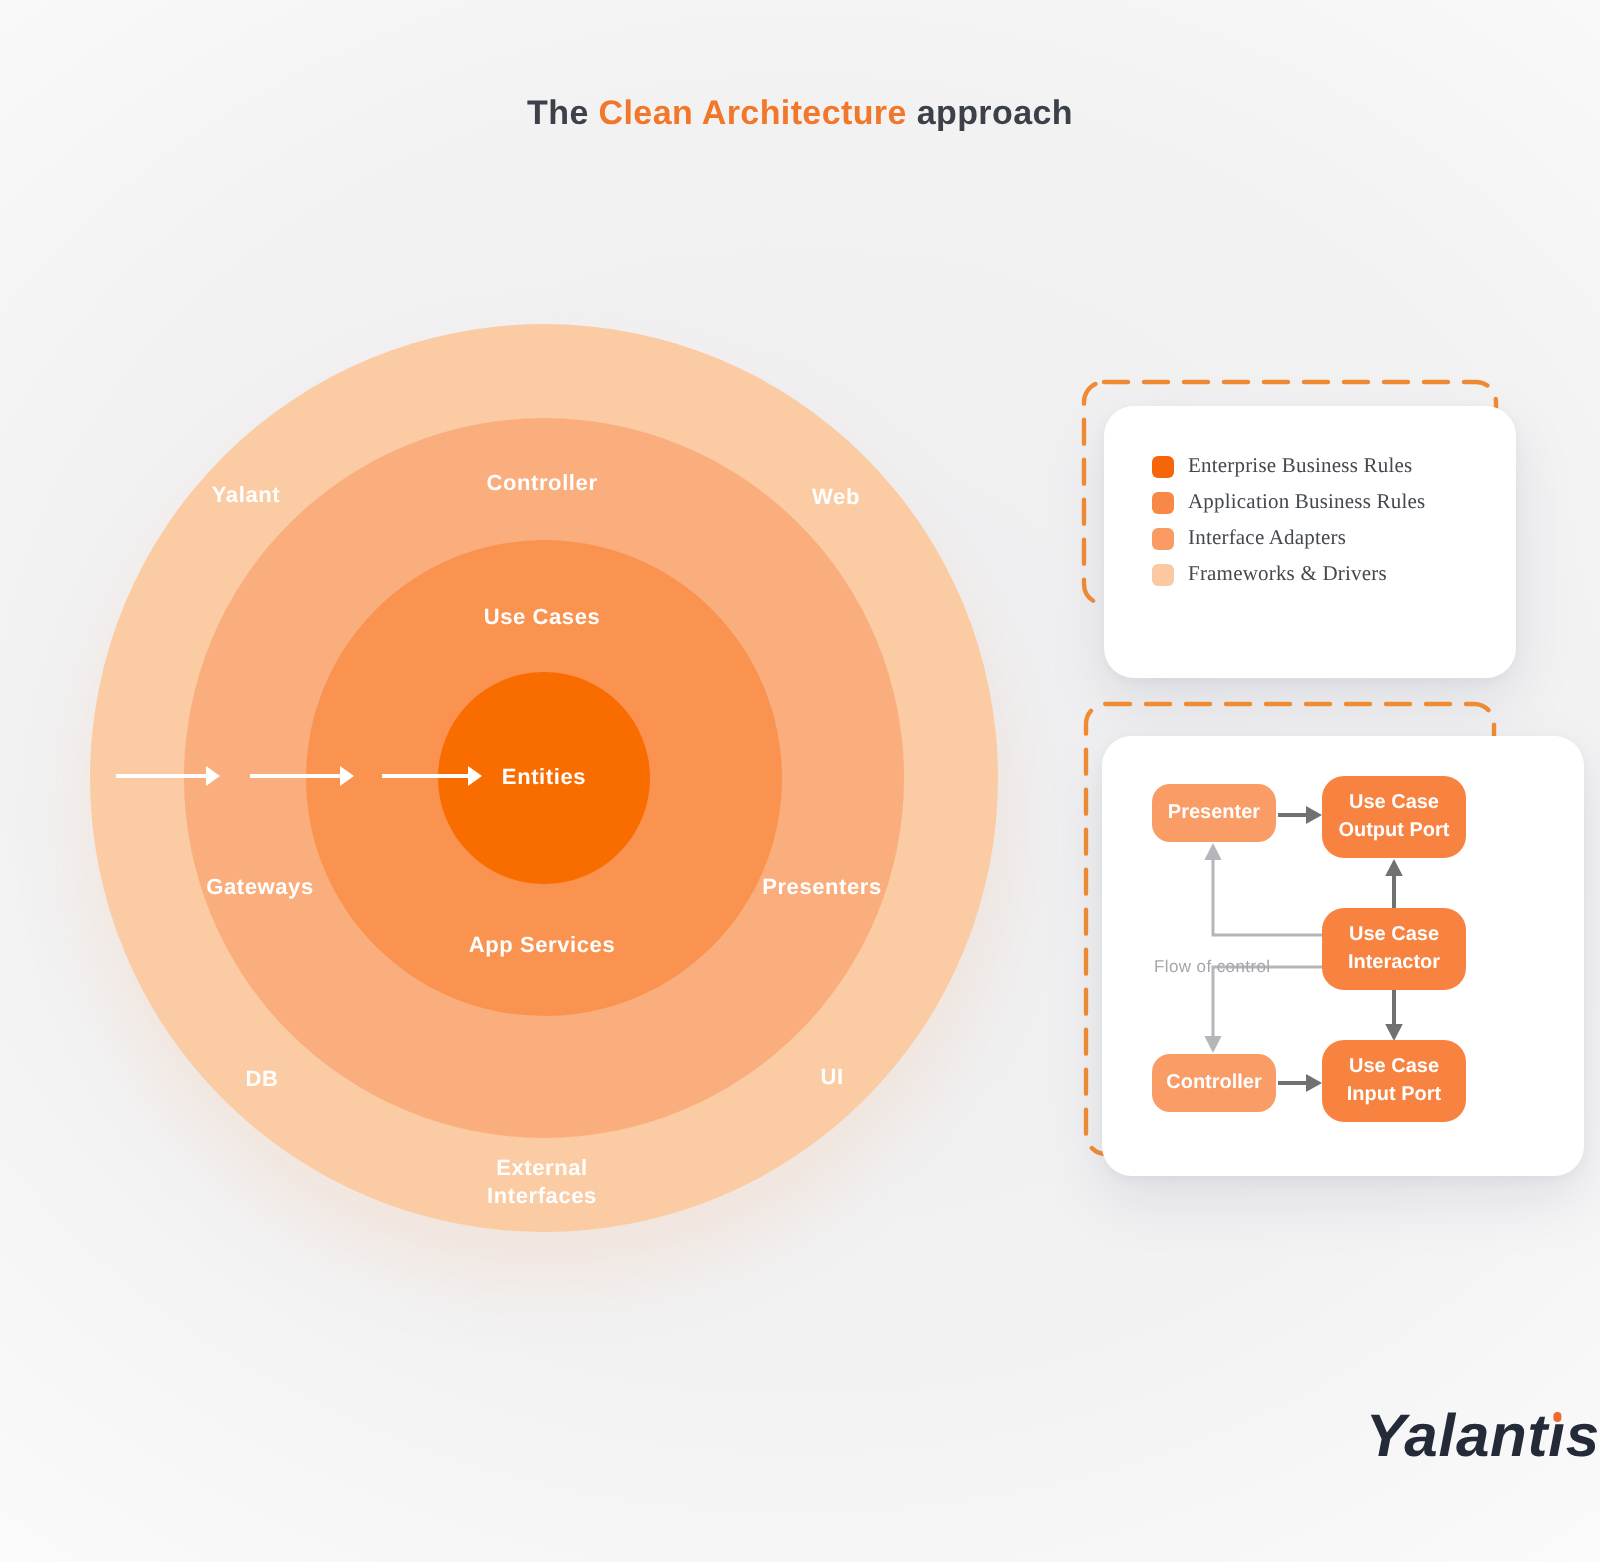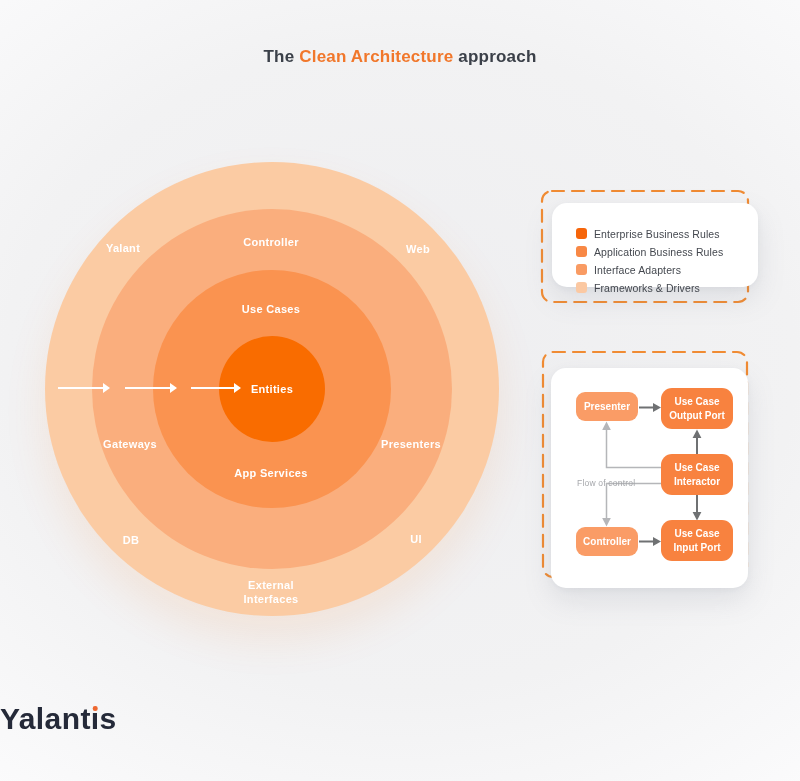--- a/index.html
+++ b/index.html
@@ -53,27 +53,27 @@
   .wa3 { left:191px; width:43px; }
 
   
   .dash-svg { position:absolute; }
   .card {
     position:absolute; background:#FFFFFF; border-radius:15px;
     box-shadow:0 12px 28px rgba(120,125,140,0.16), 0 2px 6px rgba(120,125,140,0.08);
   }
 
   
-  .legend-card { left:552px; top:203px; width:206px; height:84px; padding:25px 0 0 24px; }
+  .legend-card { left:552px; top:203px; width:206px; height:136px; padding:25px 0 0 24px;font-family:Liberation Serif, serif; }
   .legend-row { display:flex; align-items:center; height:11px; margin-bottom:7px; }
   .legend-swatch { width:11px; height:11px; border-radius:3px; margin-right:7px; flex:0 0 auto; }
   .legend-label { font-size:10.5px; font-weight:500; color:#44484F; letter-spacing:0.1px; white-space:nowrap; }
 
   
-  .flow-card { left:551px; top:368px; width:197px; height:220px; }
+  .flow-card { left:551px; top:368px; width:241px; height:220px; }
   .flow-arrows { position:absolute; left:0; top:0; }
   .fnode {
     position:absolute; display:flex; align-items:center; justify-content:center;
     color:#FFFFFF; font-weight:700; text-align:center;
     white-space:pre-line; line-height:1.32;
   }
   .fnode-sm { width:62px; height:29px; border-radius:9px;  font-size:10px; }
   .fnode-lg { width:72px; height:41px; border-radius:11px; font-size:10px; }
   .fn-presenter  { left:25px;  top:24px; }
   .fn-output     { left:110px; top:20px; }
@@ -81,22 +81,22 @@
   .fn-controller { left:25px;  top:159px; }
   .fn-input      { left:110px; top:152px; }
   .flow-caption {
     position:absolute; left:26px; top:100px;
     font-size:8.5px; color:#A5A7AB; letter-spacing:0.2px; white-space:nowrap;margin-top:10px;
   }
 
   
   .logo {
     position:absolute; top:702px; left:0; width:100%;
-    text-align:left; font-size:30px; font-weight:600;
-    color:#252A39; letter-spacing:0.4px;
+    text-align:right; font-size:30px; font-weight:600;
+    color:#252A39; letter-spacing:0.4px;font-style:italic;
   }
   .logo-i { position:relative; display:inline-block; }
   .logo-i .idot {
     position:absolute; left:50%; transform:translateX(-50%); top:4px;
     width:4.6px; height:4.6px; border-radius:50%; background:#EE6831;
   }
 </style>
 </head>
 <body>
 

